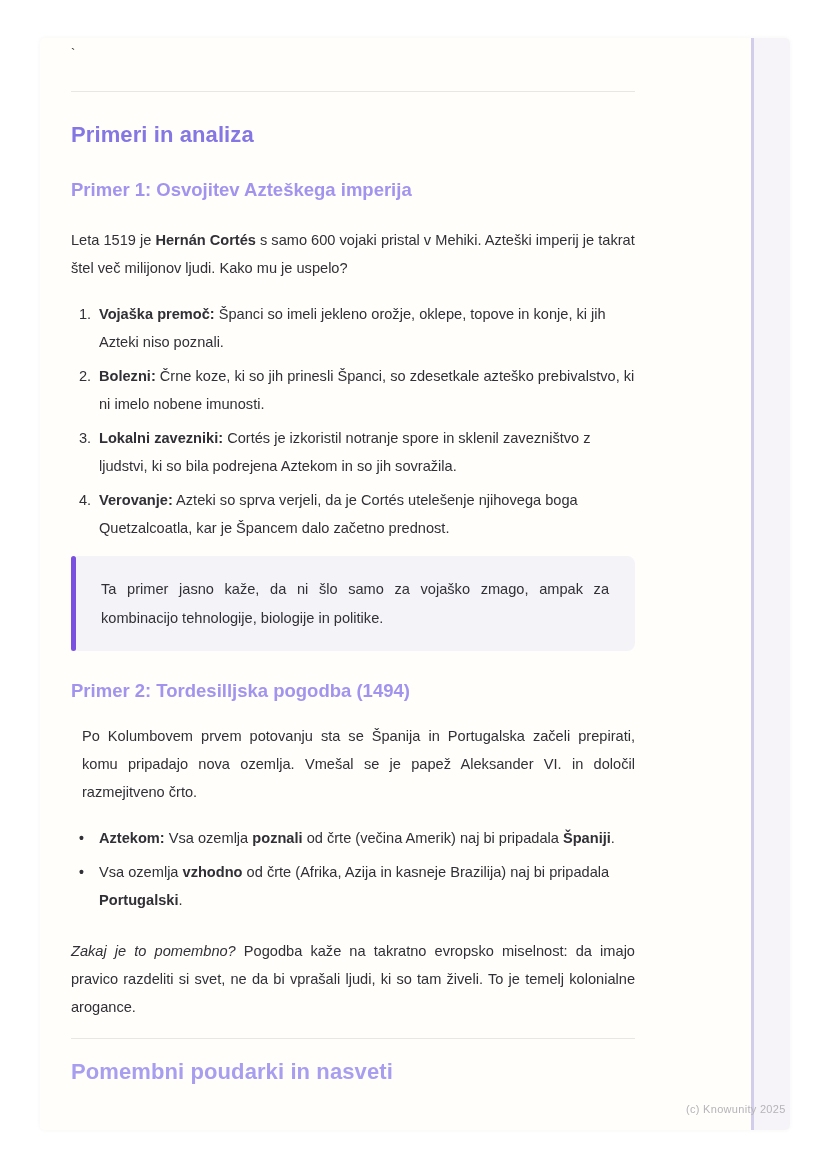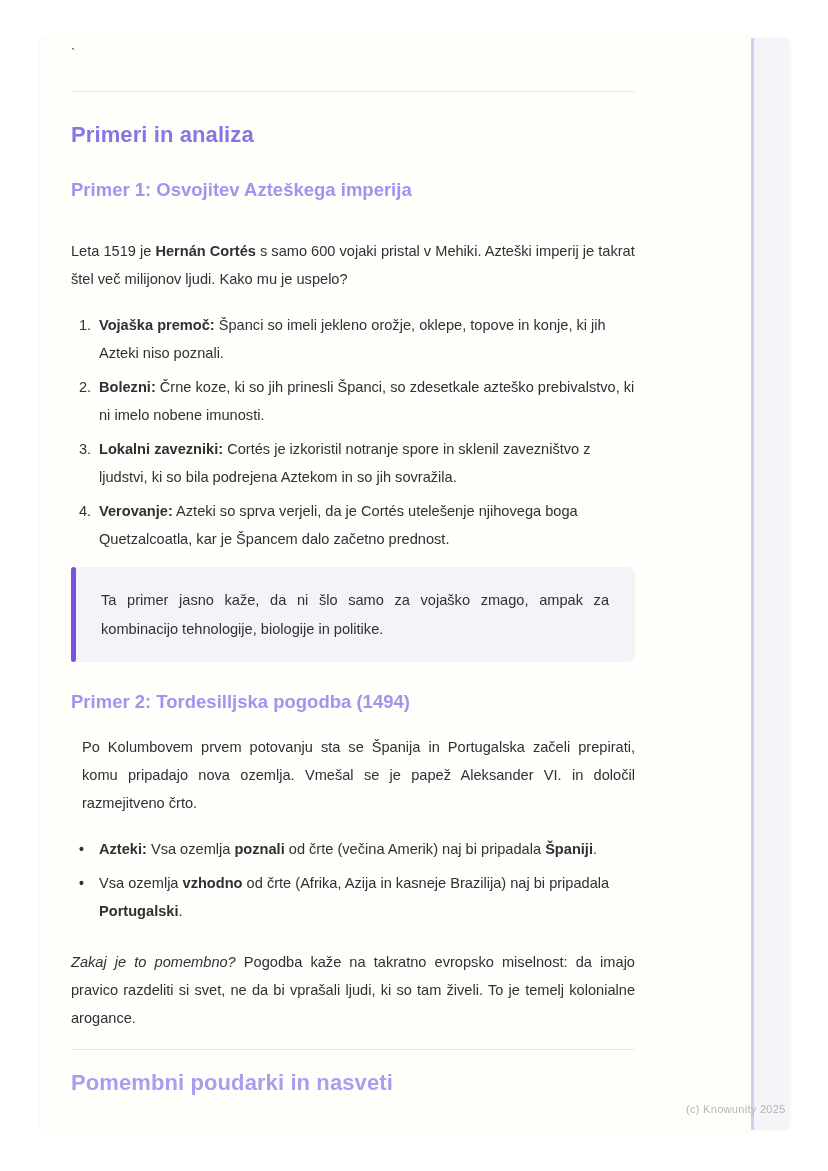--- a/index.html
+++ b/index.html
@@ -70,21 +70,21 @@
     letter-spacing:0.1px;
   }
   h2.faded{color:var(--heading-faded);margin-top:18px;}
   h3{
     margin-top:26px;
     font-size:18.5px;
     line-height:28px;
     font-weight:600;
     color:var(--heading-sub);
   }
-  p{margin-top:33px;}
+  p{margin-top:22px;}
   p.justify{text-align:justify;}
   ul.doc-list, ol.doc-list{
     list-style:none;
     margin-top:18px;
   }
   .doc-list li{
     display:flex;
     margin-bottom:6px;
   }
   .doc-list li .marker{
@@ -168,21 +168,21 @@
       <span><span>Ta primer jasno kaže, da ni šlo samo za vojaško zmago, ampak za kombinacijo tehnologije, biologije in politike.</span></span>
     </div>
 
     <h3>Primer 2: Tordesilljska pogodba (1494)</h3>
 
     <p class="justify p-tight"><span>Po Kolumbovem prvem potovanju sta se Španija in Portugalska začeli prepirati, komu pripadajo nova ozemlja. Vmešal se je papež Aleksander VI. in določil razmejitveno črto.</span></p>
 
     <ul class="doc-list">
       <li>
         <span class="marker">•</span>
-        <span class="li-text"><span class="b">Azteki:</span><span> Vsa ozemlja </span><span class="b">poznali</span><span> od črte (večina Amerik) naj bi pripadala </span><span class="b">Španiji</span><span>.</span></span>
+        <span class="li-text"><span class="b">Aztekom:</span><span> Vsa ozemlja </span><span class="b">poznali</span><span> od črte (večina Amerik) naj bi pripadala </span><span class="b">Španiji</span><span>.</span></span>
       </li>
       <li>
         <span class="marker">•</span>
         <span class="li-text"><span>Vsa ozemlja </span><span class="b">vzhodno</span><span> od črte (Afrika, Azija in kasneje Brazilija) naj bi pripadala </span><span class="b">Portugalski</span><span>.</span></span>
       </li>
     </ul>
 
     <p class="justify p-note"><span class="i">Zakaj je to pomembno?</span><span> Pogodba kaže na takratno evropsko miselnost: da imajo pravico razdeliti si svet, ne da bi vprašali ljudi, ki so tam živeli. To je temelj kolonialne arogance.</span></p>
 
     <div class="divider bottom"></div>

